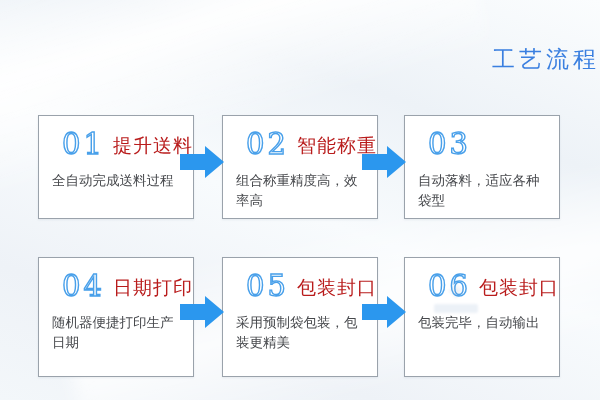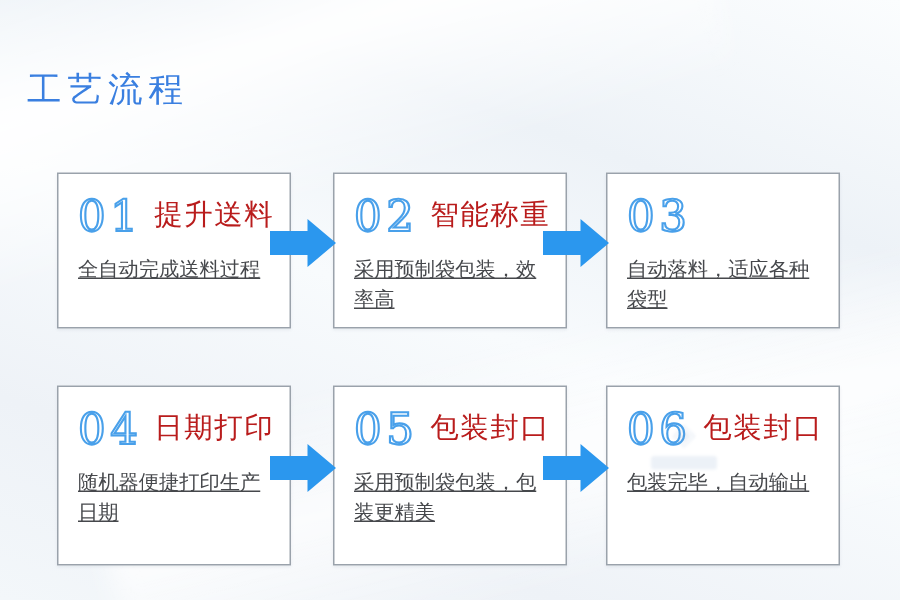--- a/index.html
+++ b/index.html
@@ -31,21 +31,21 @@
   .streak-2 {
     left: 60px; top: 190px; width: 900px; height: 160px;
     background: linear-gradient(to bottom, rgba(255,255,255,0) 0%, rgba(255,255,255,0.8) 50%, rgba(255,255,255,0) 100%);
     transform: rotate(-14deg);
     filter: blur(8px);
   }
 
   .page-title {
     position: absolute;
     left: 0; right: 0; top: 44px;
-    text-align: left;
+    text-align: right;
     font-size: 23px;
     letter-spacing: 4px;
     color: var(--accent-blue, #3a7fe0);
     font-weight: 500;
     padding-left: 18px;
   }
 
   .step-box {
     position: absolute;
     width: 156px;
@@ -53,21 +53,21 @@
     border: 1px solid var(--border-gray, #9aa2ab);
     box-shadow: 0 1px 2px rgba(40,60,90,0.08);
     padding: 14px 12px 0 13px;
   }
   .row-1 { top: 115px; height: 104px; }
   .row-2 { top: 257px; height: 120px; }
   .col-1 { left: 38px; }
   .col-2 { left: 222px; }
   .col-3 { left: 404px; }
 
-  .step-head { display: flex; align-items: flex-start; }
+  .step-head { display: flex; align-items: flex-end; margin-left: 10px; }
   .step-num {
     font-family: "DejaVu Serif", "Liberation Serif", serif;
     font-size: 29px;
     line-height: 1;
     letter-spacing: 3px;
     color: var(--num-blue, #49a0ea);
     flex: 0 0 auto;
   }
   @supports (-webkit-text-stroke: 1px black) {
     .step-num {
@@ -80,21 +80,20 @@
     color: #b91c1c;
     margin-left: 8px;
     white-space: nowrap;
     letter-spacing: 1px;
   }
   .step-desc {
     margin-top: 12px;
     font-size: 13.5px;
     line-height: 1.45;
     color: var(--desc-gray, #46484c);
-    text-decoration: underline;
   }
 
   .flow-arrow { position: absolute; width: 44px; height: 32px; }
   .flow-arrow svg { display: block; width: 100%; height: 100%; }
   .arrow-r1 { top: 146px; }
   .arrow-r2 { top: 296px; }
   .arrow-c1 { left: 180px; }
   .arrow-c2 { left: 362px; }
 
   .watermark {
@@ -131,21 +130,21 @@
       <span class="step-title">提升送料</span>
     </div>
     <div class="step-desc">全自动完成送料过程</div>
   </div>
 
   <div class="step-box row-1 col-2">
     <div class="step-head">
       <span class="step-num">02</span>
       <span class="step-title">智能称重</span>
     </div>
-    <div class="step-desc">采用预制袋包装，效率高</div>
+    <div class="step-desc">组合称重精度高，效率高</div>
   </div>
 
   <div class="step-box row-1 col-3">
     <div class="step-head">
       <span class="step-num">03</span>
     </div>
     <div class="step-desc">自动落料，适应各种袋型</div>
   </div>
 
   <div class="step-box row-2 col-1">

